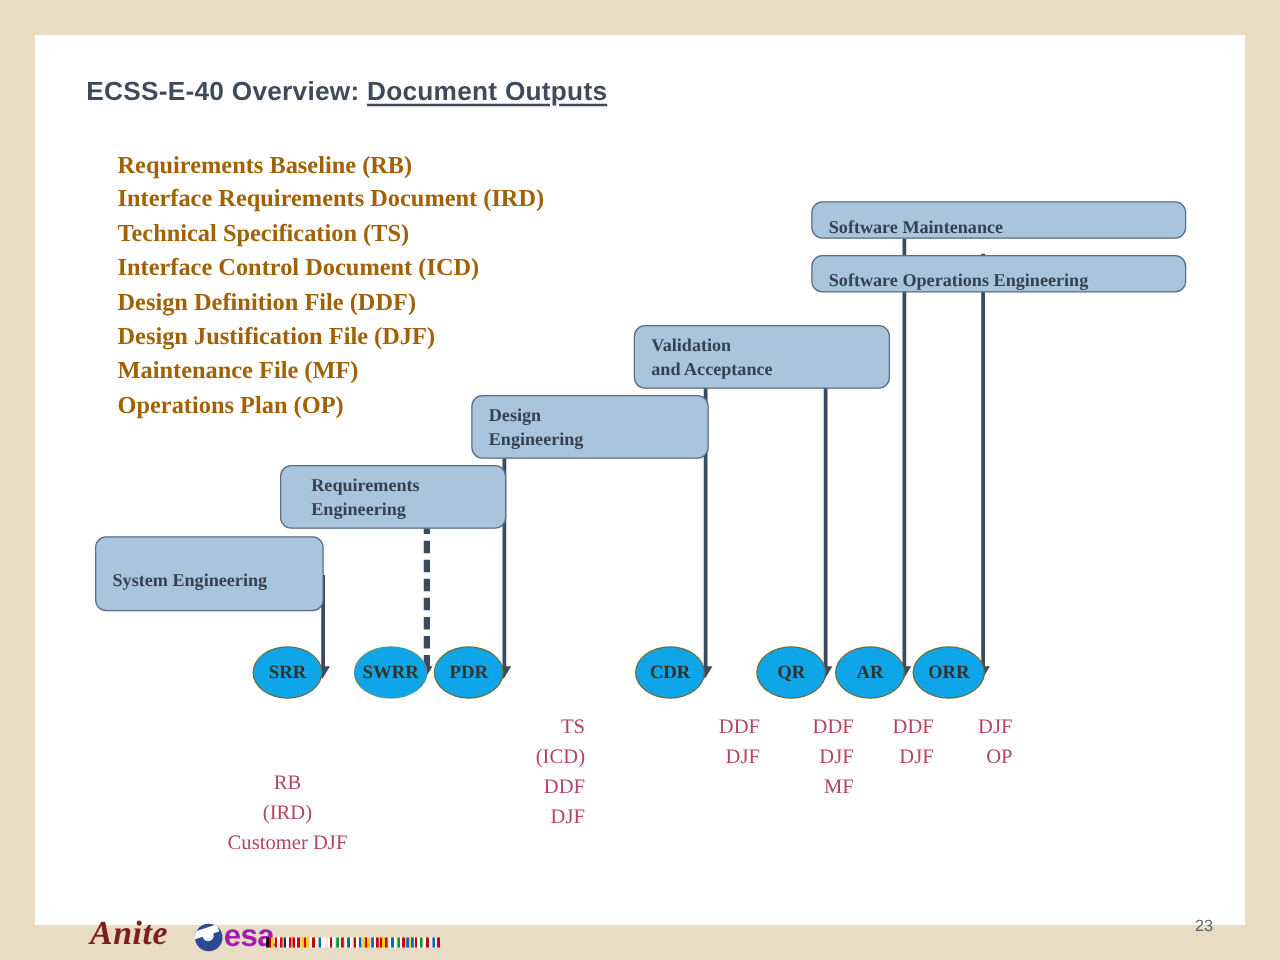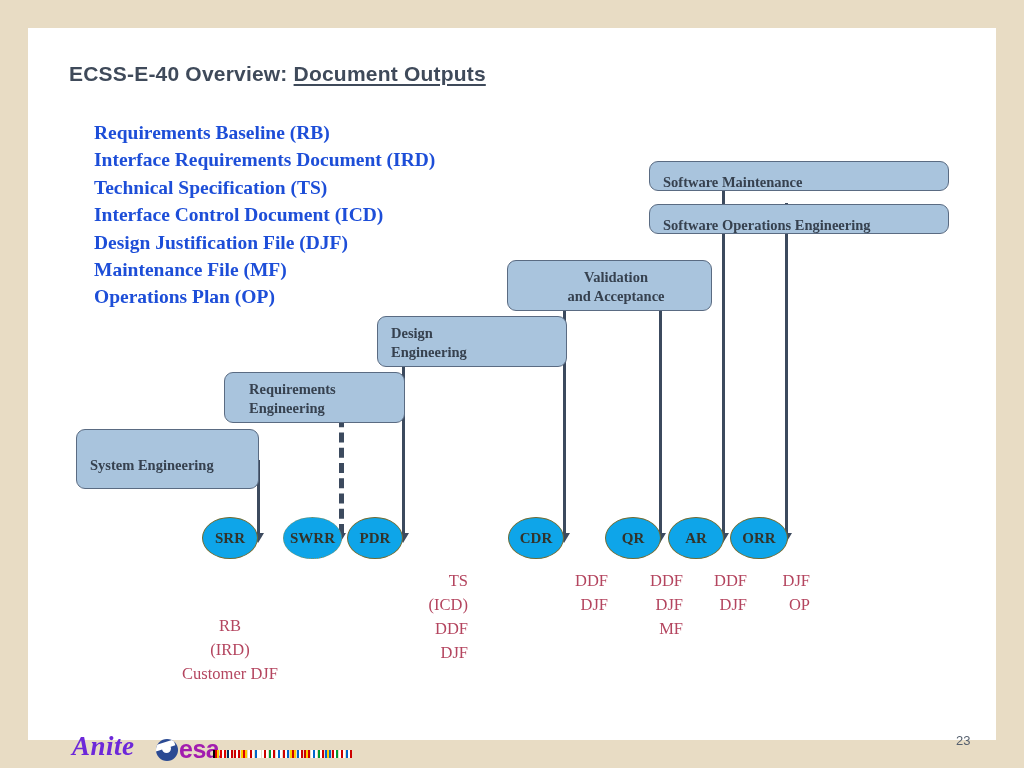--- a/index.html
+++ b/index.html
@@ -42,21 +42,21 @@
   }
 
   
   #doclist {
     position: absolute;
     left: 66px;
     top: 91px;
     font-family: "Liberation Serif", serif;
     font-size: 19.5px;
     font-weight: bold;
-    color: #1d4ed8;
+    color: #a16207;
     line-height: 27.4px;
     white-space: nowrap;
   }
 
   
   .pbox {
     position: absolute;
     box-sizing: border-box;
     background: #a9c4dd;
     border: 1.3px solid #5a6b82;
@@ -134,21 +134,21 @@
 
   
   #anite {
     position: absolute;
     left: 44px;
     top: 703px;
     font-family: "Liberation Serif", serif;
     font-style: italic;
     font-weight: bold;
     font-size: 27px;
-    color: #6d28d9;
+    color: #7f1d1d;
     letter-spacing: .5px;
   }
   #esa-logo {
     position: absolute;
     left: 128px;
     top: 709px;
     display: flex;
     align-items: flex-end;
   }
   #esa-mark {
@@ -213,20 +213,21 @@
 
     <div id="title">
       <span>ECSS-E-40 Overview: </span><span class="ul">Document Outputs</span>
     </div>
 
     <div id="doclist">
       <div>Requirements Baseline (RB)</div>
       <div>Interface Requirements Document (IRD)</div>
       <div>Technical Specification (TS)</div>
       <div>Interface Control Document (ICD)</div>
+      <div>Design Definition File (DDF)</div>
       <div>Design Justification File (DJF)</div>
       <div>Maintenance File (MF)</div>
       <div>Operations Plan (OP)</div>
     </div>
 
     <div class="conn" style="left:694px; top:163px; height:345px;"></div>
     <div class="arrowhead" style="left:689px; top:505px;"></div>
 
     <div class="conn" style="left:757px; top:175px; height:333px;"></div>
     <div class="arrowhead" style="left:752px; top:505px;"></div>
@@ -247,21 +248,21 @@
     <div class="arrowhead" style="left:224px; top:505px;"></div>
 
     <div class="pbox center-v" style="left:621px; top:133px; width:300px; height:30px;">
       <span>Software Maintenance</span>
     </div>
 
     <div class="pbox center-v" style="left:621px; top:176px; width:300px; height:30px;">
       <span>Software Operations Engineering</span>
     </div>
 
-    <div class="pbox" style="left:479px; top:232px; width:205px; height:51px;text-align:center;">Validation
+    <div class="pbox" style="left:479px; top:232px; width:205px; height:51px;">Validation
 and Acceptance</div>
 
     <div class="pbox" style="left:349px; top:288px; width:190px; height:51px;">Design
 Engineering</div>
 
     <div class="pbox" style="left:196px; top:344px; width:181px; height:51px;padding-left:24px;">Requirements
 Engineering</div>
 
     <div class="pbox center-v" style="left:48px; top:401px; width:183px; height:60px;">
       <span>System Engineering</span>

